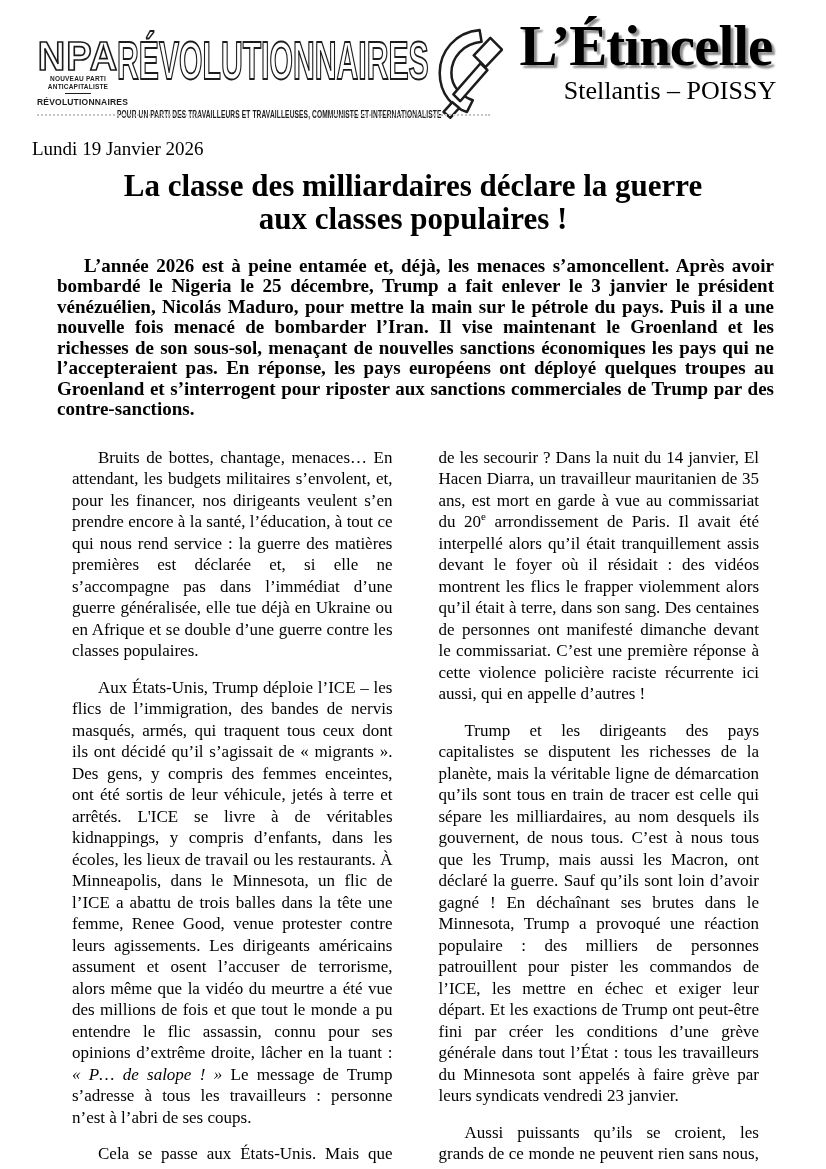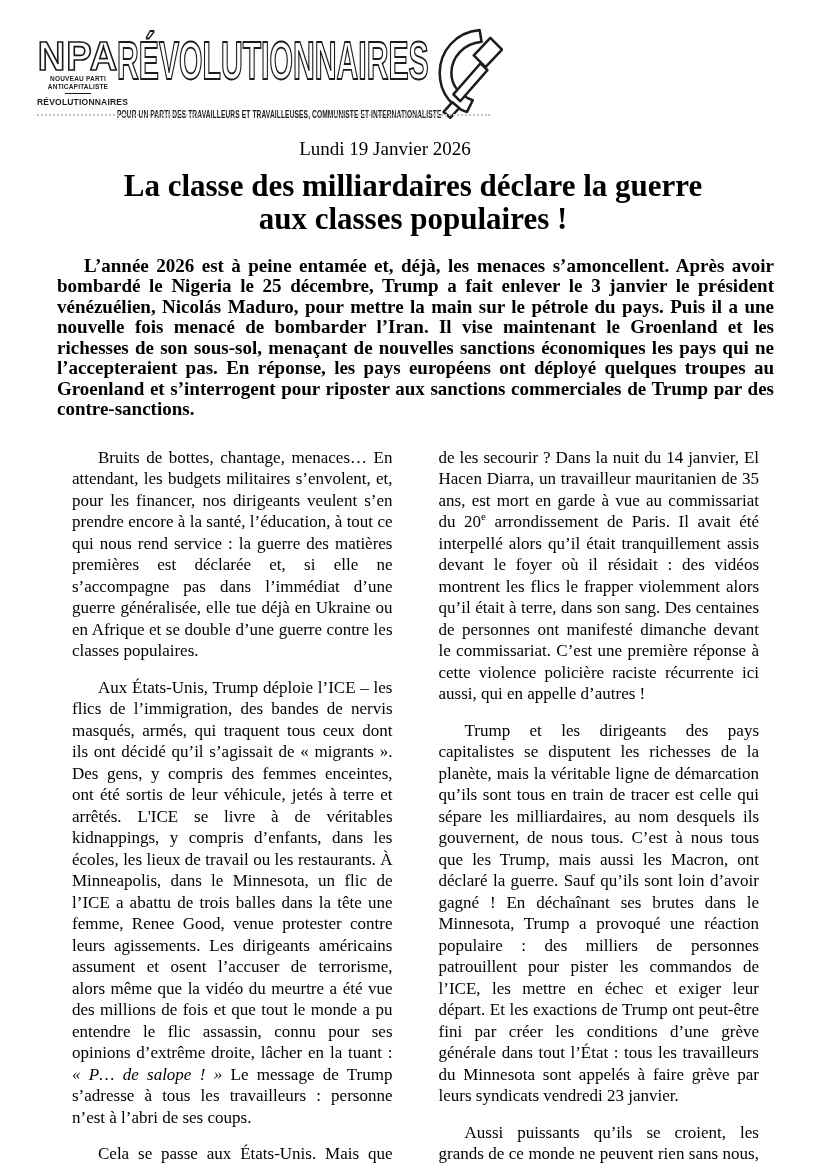--- a/index.html
+++ b/index.html
@@ -63,21 +63,21 @@
     letter-spacing: -1px; text-align: center;
     text-shadow: 3px 3px 2px #8f8f8f;
   }
   .paper-sub { font-size: 26px; line-height: 28px; text-align: center; padding-left: 48px; margin-top: 1px; }
 
   .dotted-sep { position: absolute; top: 114px; border-top: 2px dotted #c4c4c4; }
   .dotted-sep.left  { left: 37px;  width: 166px; }
   .dotted-sep.right { left: 330px; width: 160px; }
 
   
-  .date-line { text-align: center; padding-right: 56px; font-size: 19px; line-height: 22px; margin-top: 5px; }
+  .date-line { text-align: left; padding-right: 56px; font-size: 19px; line-height: 22px; margin-top: 5px; padding-left: 32px; }
 
   .headline {
     text-align: center; font-weight: 700;
     font-size: 31px; line-height: 33px;
     margin-top: 9px;
   }
 
   .intro {
     margin: 13px 52px 0 57px;
     font-weight: 700; font-size: 19px; line-height: 20.5px;
@@ -125,20 +125,24 @@
 
     <svg class="hammer-sickle" width="74" height="94" viewBox="0 0 76 96" xmlns="http://www.w3.org/2000/svg">
       <g fill="#ffffff" stroke="#1c1c1c" stroke-width="2.6" stroke-linejoin="round">
         <path d="M52 5 C27 7 11 27 11 49 C11 71 25 85 39 89 L45 77 C33 73 23 63 23 49 C23 33 35 19 54 17 Z"></path>
         <path d="M31 85 L22 95 L15 89 L24 79 Z"></path>
         <path d="M53 39 L25 71 L32 78 L60 46 Z"></path>
         <path d="M46 31 L63 13 L75 25 L58 43 Z"></path>
       </g>
     </svg>
 
+    <div class="paper">
+      <div class="paper-title">L’Étincelle</div>
+      <div class="paper-sub">Stellantis – POISSY</div>
+    </div>
 
     <div class="dotted-sep left"></div>
     <div class="dotted-sep right"></div>
   </header>
 
   <div class="date-line">Lundi 19 Janvier 2026</div>
 
   <h1 class="headline">
     <div>La classe des milliardaires déclare la guerre</div>
     <div>aux classes populaires !</div>

